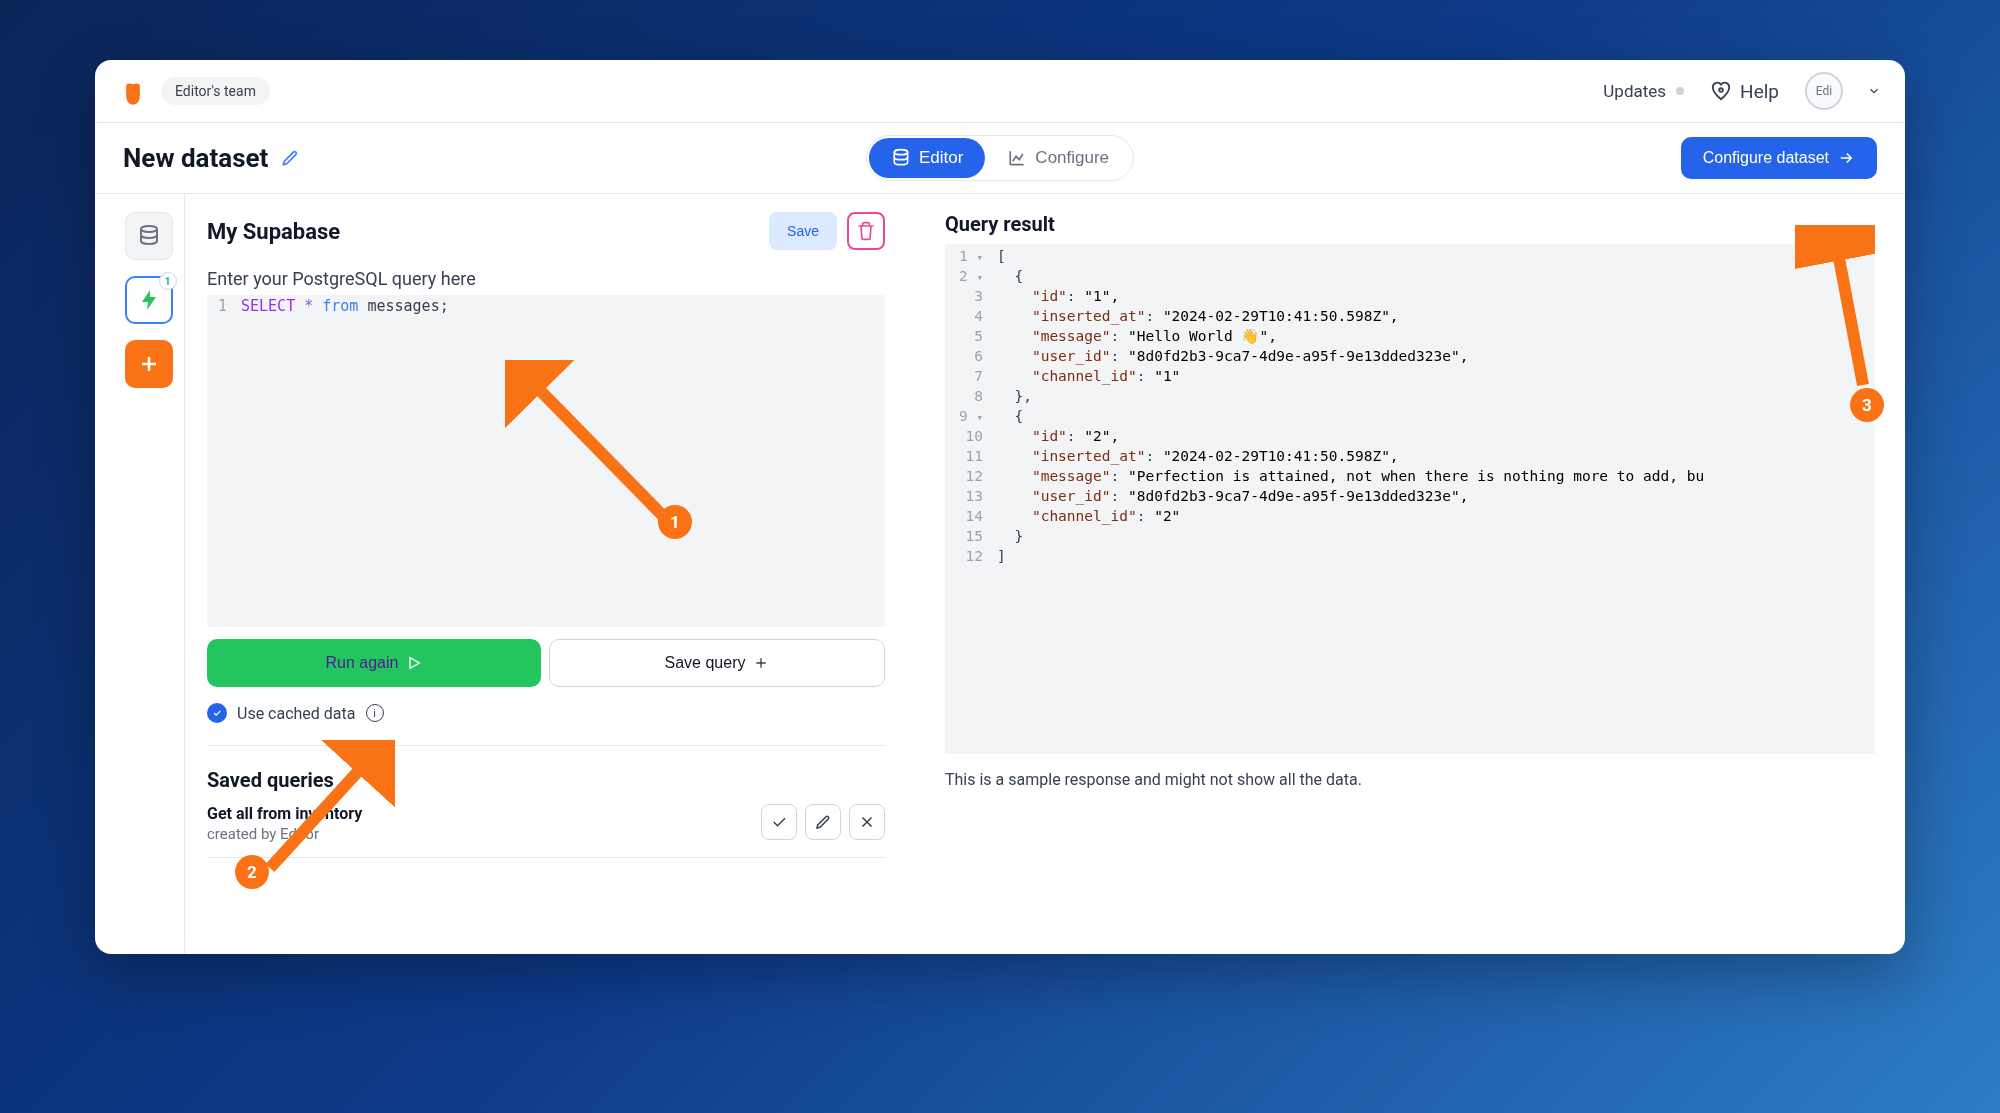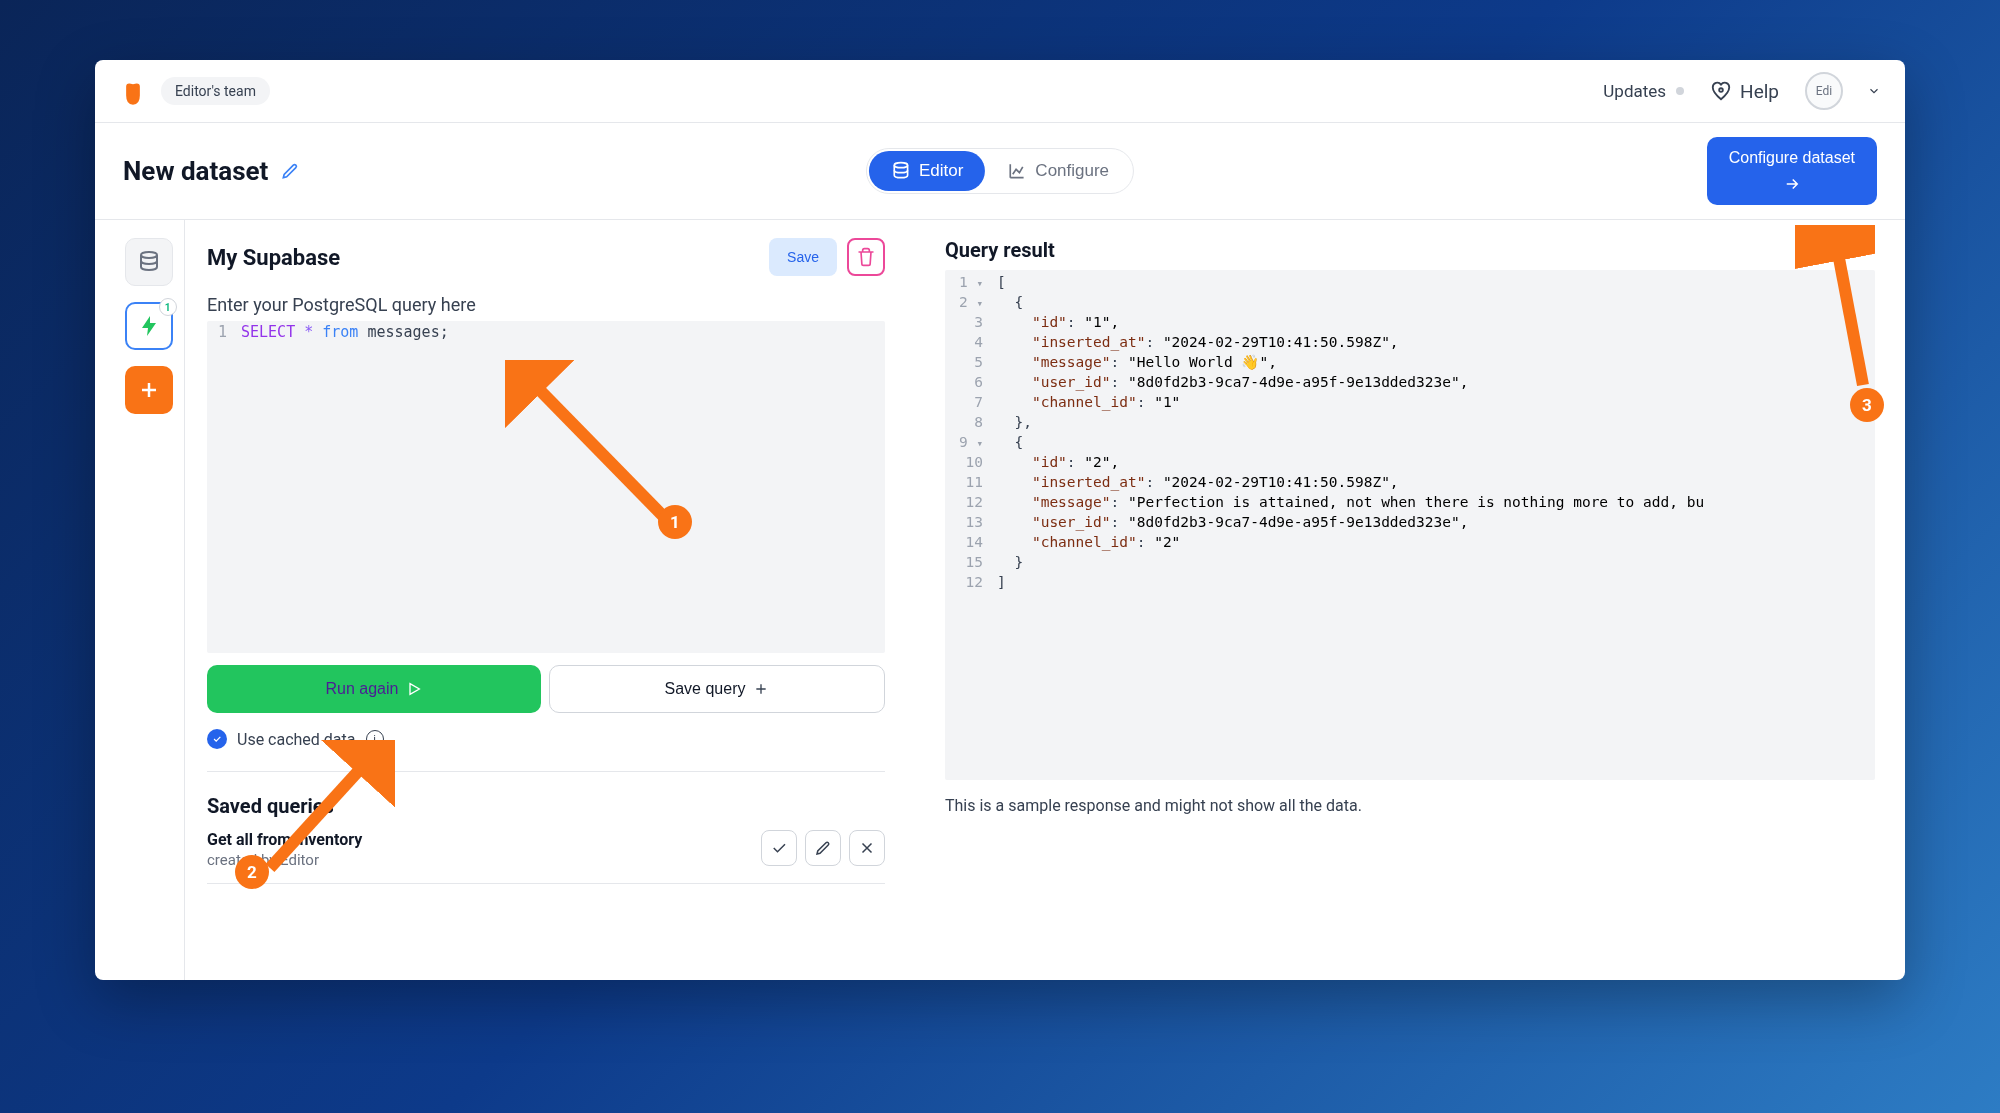--- a/index.html
+++ b/index.html
@@ -4,21 +4,21 @@
 <style>
 * { margin: 0; padding: 0; box-sizing: border-box; }
 body {
   font-family: -apple-system, BlinkMacSystemFont, "Segoe UI", Roboto, sans-serif;
   background: linear-gradient(135deg, #0a2558 0%, #0d3a8a 50%, #2d7cc4 100%);
   min-height: 100vh;
   padding: 60px 50px;
 }
 .app-window {
   background: #fff;
-  border-radius: 8px;
+  border-radius: 16px;
   width: 100%;
   max-width: 1810px;
   margin: 0 auto;
   overflow: hidden;
   box-shadow: 0 20px 60px rgba(0,0,0,0.3);
   position: relative;
 }
 .top-bar {
   display: flex;
   align-items: center;
@@ -76,21 +76,20 @@
 .tab-icon { width: 20px; height: 20px; }
 .tab-btn.active .tab-icon { stroke: #fff; fill: none; }
 .tab-btn:not(.active) .tab-icon { stroke: #6b7280; fill: none; }
 .toolbar-right { margin-left: auto; }
 .config-btn {
   display: flex; align-items: center; gap: 8px;
   background: #2563eb; color: #fff;
   border: none; border-radius: 10px;
   padding: 12px 22px; font-size: 16px;
   cursor: pointer;
-  flex-direction: column;
 }
 .arrow-right-icon { width: 18px; height: 18px; stroke: #fff; fill: none; stroke-width: 2; }
 .main-content {
   display: flex;
   min-height: 760px;
 }
 .left-rail {
   width: 72px;
   padding: 18px 12px;
   display: flex;

